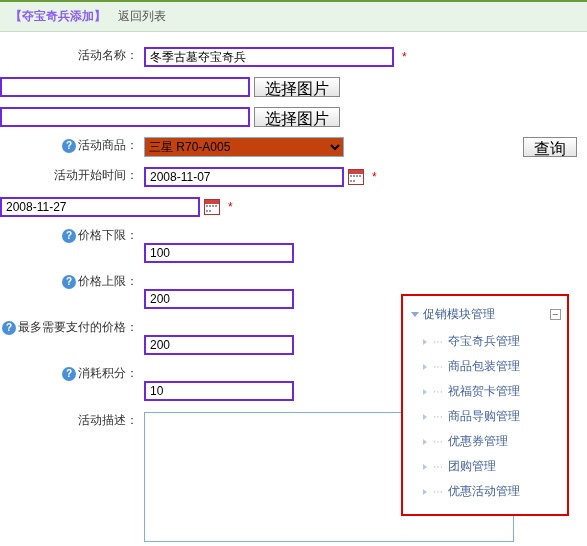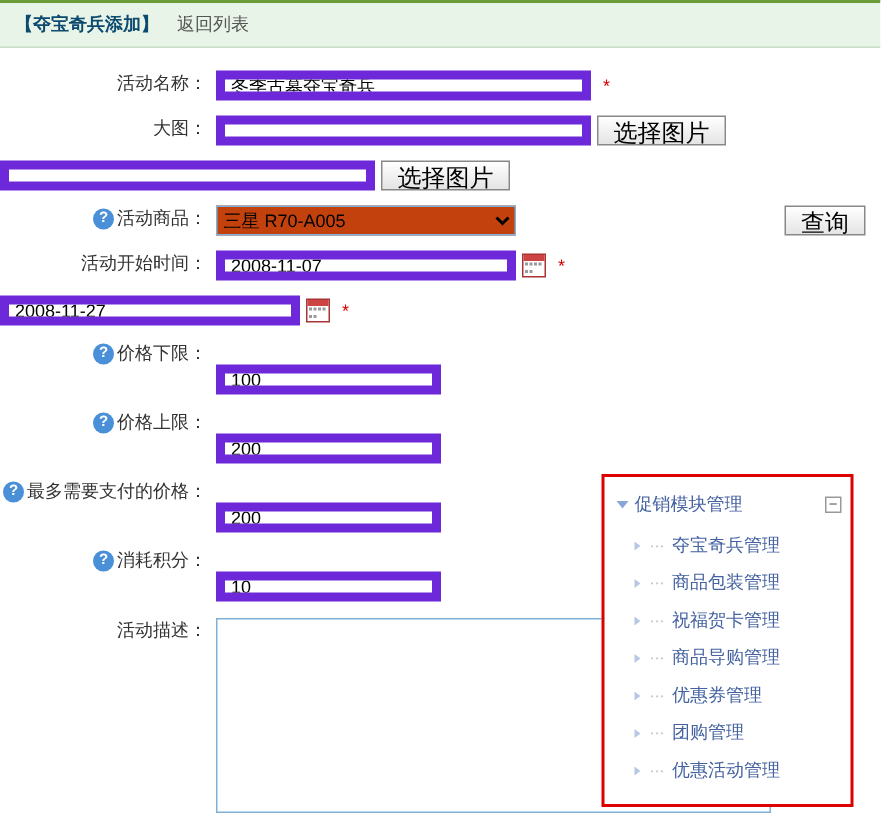--- a/index.html
+++ b/index.html
@@ -1,39 +1,39 @@
 <!DOCTYPE html>
 <html><head>
 <meta charset="utf-8">
 <style>
 * { box-sizing: border-box; margin: 0; padding: 0; }
 body { font-family: Arial, "Microsoft YaHei", sans-serif; font-size: 12px; color: #333; background: #fff; width: 587px; }
 .header-bar { background: #e8f4e8; border-top: 2px solid #6a9c3a; border-bottom: 1px solid #c8dcc8; padding: 6px 10px; display: flex; align-items: center; gap: 12px; }
-.header-title { font-weight: bold; color: #0c4a6e; }
+.header-title { font-weight: bold; color: #8b5cf6; }
 .header-link { color: #555; cursor: pointer; }
 .form-area { padding: 10px 0 0 0; position: relative; }
 .row { display: flex; align-items: flex-start; padding: 5px 0; }
 .label-cell { width: 144px; text-align: right; padding-right: 6px; color: #333; display: flex; justify-content: flex-end; align-items: center; gap: 2px; }
 .help-icon { display: inline-flex; width: 14px; height: 14px; border-radius: 50%; background: #4a90d9; color: #fff; font-size: 10px; font-weight: bold; align-items: center; justify-content: center; line-height: 1; }
 .field-cell { flex: 1; display: flex; align-items: center; gap: 4px; padding-right: 10px; }
-input[type=text] { border: 6px solid #6d28d9; padding: 2px 4px; height: 20px; font-size: 12px; }
+input[type=text] { border: 2px solid #6d28d9; padding: 2px 4px; height: 20px; font-size: 12px; }
 select { border: 1px solid #7eb0d8; height: 20px; font-size: 12px; background: #c2410c; }
 .wide-input { width: 250px; }
 .med-input { width: 200px; }
 .short-input { width: 150px; margin-top: 16px; }
 .req { color: #d00; margin-left: 4px; }
 .btn { border: 1px solid #888; background: linear-gradient(#fff,#e4e4e4); padding: 1px 10px; height: 20px; font-size: 16px; cursor: pointer; }
 .cal-icon { display: inline-flex; width: 16px; height: 16px; background: #fff; border: 1px solid #a33; flex-direction: column; cursor: pointer; }
 .cal-icon .cal-top { height: 4px; background: #c44; }
 .cal-icon .cal-body { flex: 1; display: flex; flex-wrap: wrap; padding: 1px; gap: 1px; }
 .cal-icon .cal-body span { width: 2px; height: 2px; background: #999; }
 textarea { border: 1px solid #7eb0d8; width: 370px; height: 130px; font-size: 12px; resize: none; overflow-y: scroll; }
 .desc-row { display: flex; align-items: flex-start; padding: 6px 0 10px 0; }
 .footer-bar { border-top: 1px solid #ccc; border-bottom: 2px solid #0369a1; background: #f4f4f4; padding: 6px 0; display: flex; justify-content: center; gap: 8px; }
-.popup { position: absolute; right: 18px; top: 284px; width: 168px; border: 2px solid #d00; background: #fff; padding: 8px 6px 10px 6px; }
+.popup { position: absolute; right: 18px; top: 262px; width: 168px; border: 2px solid #d00; background: #fff; padding: 8px 6px 10px 6px; }
 .popup-head { display: flex; align-items: center; justify-content: space-between; padding: 2px 0 6px 2px; }
 .popup-head .title { display: flex; align-items: center; gap: 4px; color: #4462a0; font-weight: normal; }
 .tri-open { width: 0; height: 0; border-left: 4px solid transparent; border-right: 4px solid transparent; border-top: 5px solid #8aa6d8; }
 .collapse-btn { width: 11px; height: 11px; border: 1px solid #999; display: flex; align-items: center; justify-content: center; font-size: 10px; line-height: 1; color: #555; cursor: pointer; }
 .popup-item { display: flex; align-items: center; gap: 6px; padding: 4px 0 4px 14px; color: #4462a0; cursor: pointer; }
 .popup-item .dots { color: #bbb; letter-spacing: -1px; font-size: 10px; }
 .popup-item .tri-sm { width: 0; height: 0; border-top: 3px solid transparent; border-bottom: 3px solid transparent; border-left: 4px solid #b8c8e4; }
 </style>
 </head>
 <body>
@@ -47,21 +47,20 @@
 
   <div class="row">
     <div class="label-cell">活动名称：</div>
     <div class="field-cell">
       <input type="text" class="wide-input" value="冬季古墓夺宝奇兵" style="">
       <span class="req">*</span>
     </div>
   </div>
 
   <div class="row">
-    <div class="label-cell">大图：</div>
     <div class="field-cell">
       <input type="text" class="wide-input" value="" style="">
       <button class="btn">选择图片</button>
     </div>
   </div>
 
   <div class="row">
     <div class="field-cell">
       <input type="text" class="wide-input" value="" style="">
       <button class="btn">选择图片</button>

